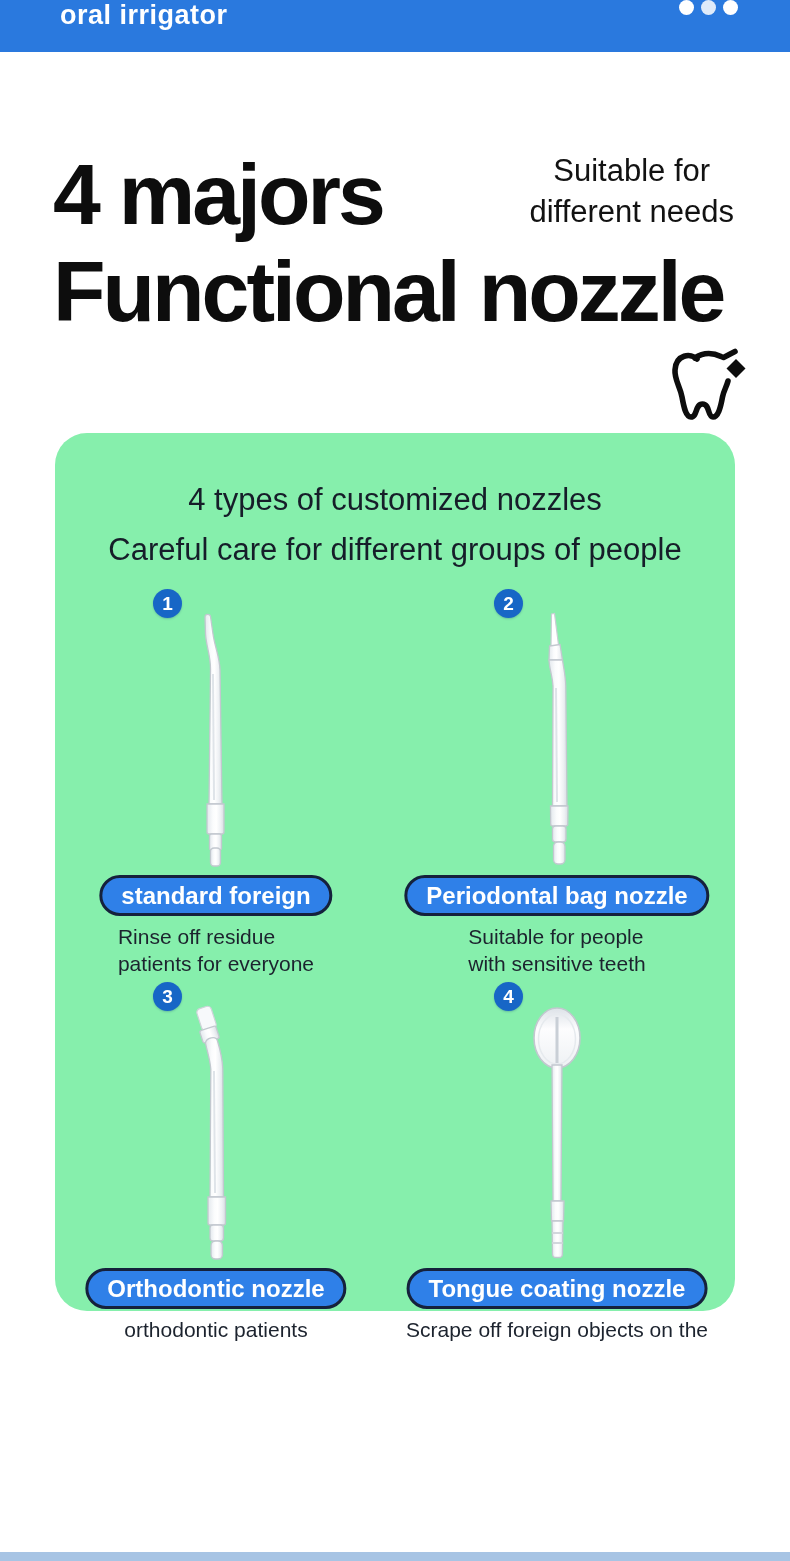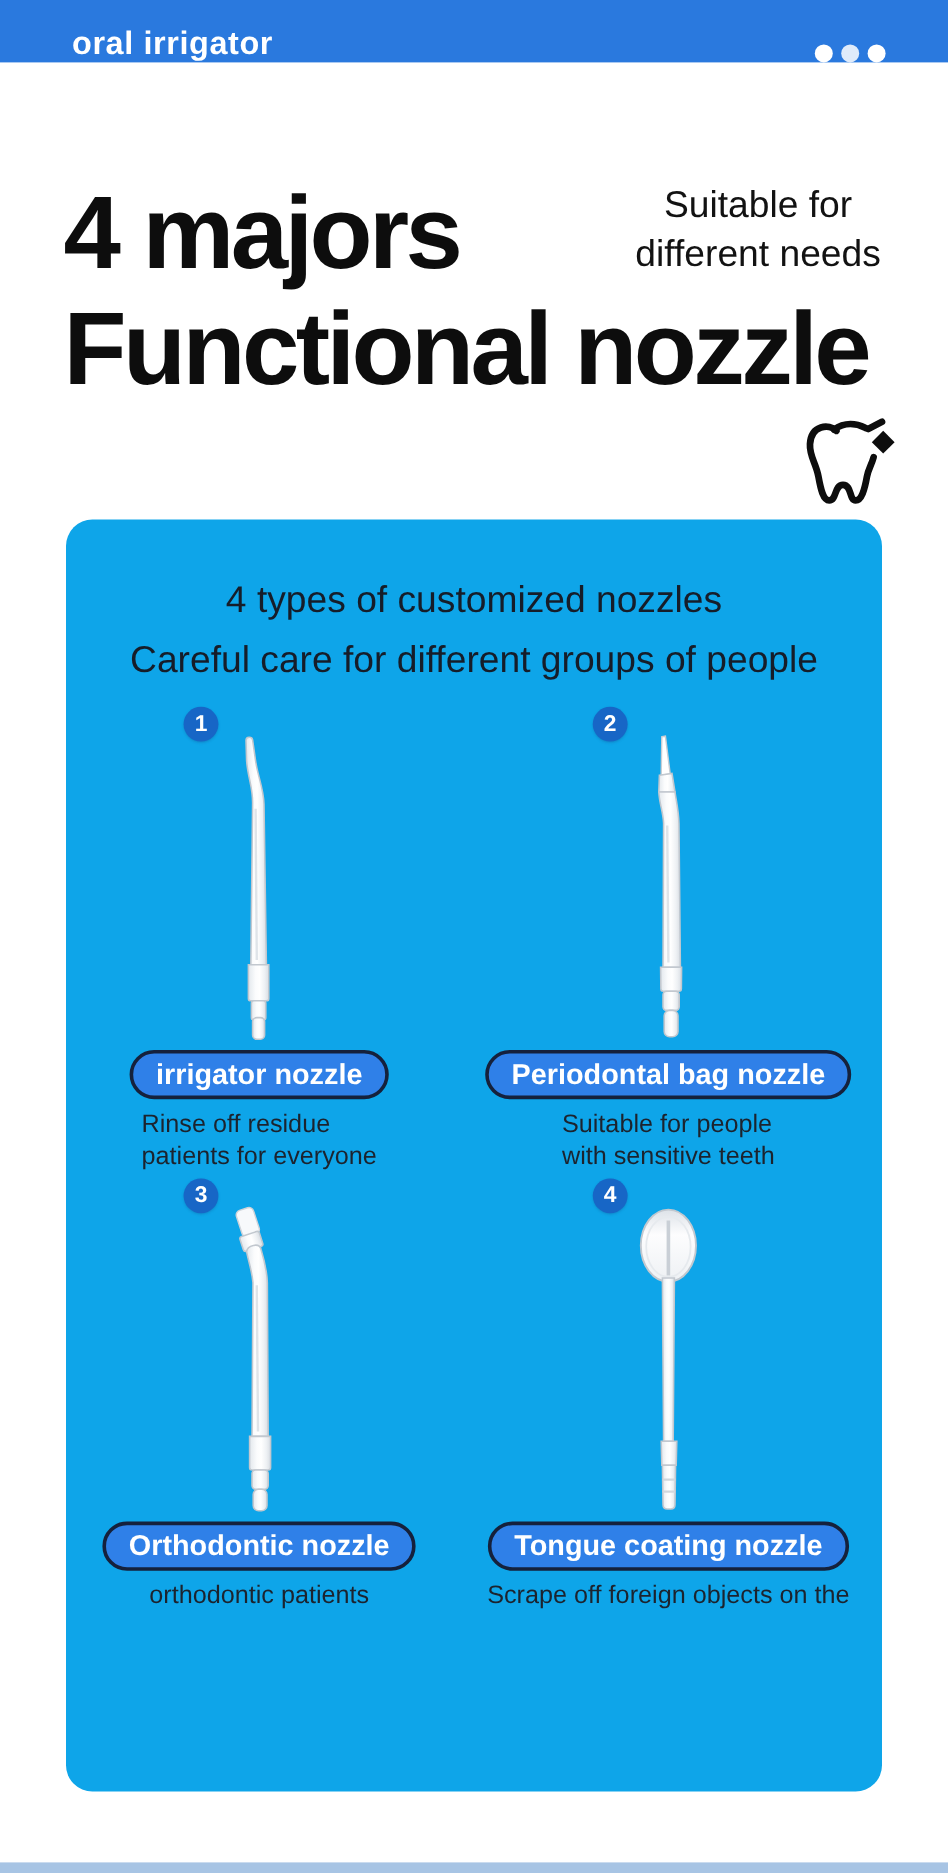--- a/index.html
+++ b/index.html
@@ -4,21 +4,21 @@
 <style>
   html,body { margin:0; padding:0; }
   body {
     width:790px; height:1561px; position:relative; background:#ffffff;
     font-family:"Liberation Sans", sans-serif; overflow:hidden;
   }
 
   
   .header {
     position:absolute; left:0; top:0; width:790px; height:52px;
-    background:#2a79de; display:flex; align-items:flex-end;
+    background:#2a79de; display:flex; align-items:flex-start;
     justify-content:space-between; box-sizing:border-box; padding:0 52px 0 60px;
   }
   .header-title { color:#ffffff; font-size:27px; font-weight:bold; letter-spacing:0.5px; }
   .dots { display:flex; gap:7px; align-items:center; }
   .dot { width:15px; height:15px; border-radius:50%; background:#ffffff; }
   .dot.mid { opacity:0.85; }
 
   
   .hero-title {
     position:absolute; left:53px; top:146px; color:#0d0d0d;
@@ -26,22 +26,22 @@
     white-space:nowrap;
   }
   .hero-tagline {
     position:absolute; top:150px; right:56px; text-align:center;
     color:#121212; font-size:31px; line-height:41px; font-weight:500; white-space:nowrap;
   }
   .tooth-wrap { position:absolute; left:666px; top:342px; width:84px; height:86px; }
 
   
   .panel {
-    position:absolute; left:55px; top:433px; width:680px; height:1060px;
-    background:#0ea5e9; border-radius:22px;
+    position:absolute; left:55px; top:433px; width:680px; height:878px;
+    background:#86efac; border-radius:32px;
   }
   .panel-heading {
     position:absolute; top:42px; left:0; width:100%; text-align:center;
     color:#161d29; font-size:31px; line-height:50px; font-weight:500; white-space:nowrap;
   }
 
   .item { position:absolute; width:322px; height:392px; }
   .item-1 { left:0;     top:156px; }
   .item-2 { left:341px; top:156px; }
   .item-3 { left:0;     top:549px; }
@@ -124,21 +124,21 @@
             <stop offset="1" stop-color="#d8dde3"></stop>
           </linearGradient>
         </defs>
         <path d="M25,5 C25,1.5 30,1.5 30.5,4.5 L33,22 C35,36 39.5,44 40,58 L42,192 L29,192 L30.5,58 C30.8,44 26.5,36 25.5,22 Z" fill="url(#g1)" stroke="#c2c8cf" stroke-width="1.3"></path>
         <path d="M27,192 L44,192 L44,220 Q44,222 42,222 L29,222 Q27,222 27,220 Z" fill="url(#g1)" stroke="#c2c8cf" stroke-width="1.3"></path>
         <rect x="29.5" y="222" width="12" height="16" rx="2" fill="url(#g1)" stroke="#c2c8cf" stroke-width="1.3"></rect>
         <rect x="30.5" y="236" width="10" height="18" rx="3.5" fill="url(#g1)" stroke="#c2c8cf" stroke-width="1.3"></rect>
         <path d="M33,62 L34,188" fill="none" stroke="#dfe4e9" stroke-width="2"></path>
       </svg>
     </div>
-    <div class="pill">irrigator nozzle</div>
+    <div class="pill">standard foreign</div>
     <div class="desc">
       <div>Rinse off residue</div>
       <div>patients for everyone</div>
     </div>
   </div>
 
   <div class="item item-2">
     <div class="badge">2</div>
     <div class="nozzle-img">
       <svg width="72" height="258" viewBox="0 0 72 258">

